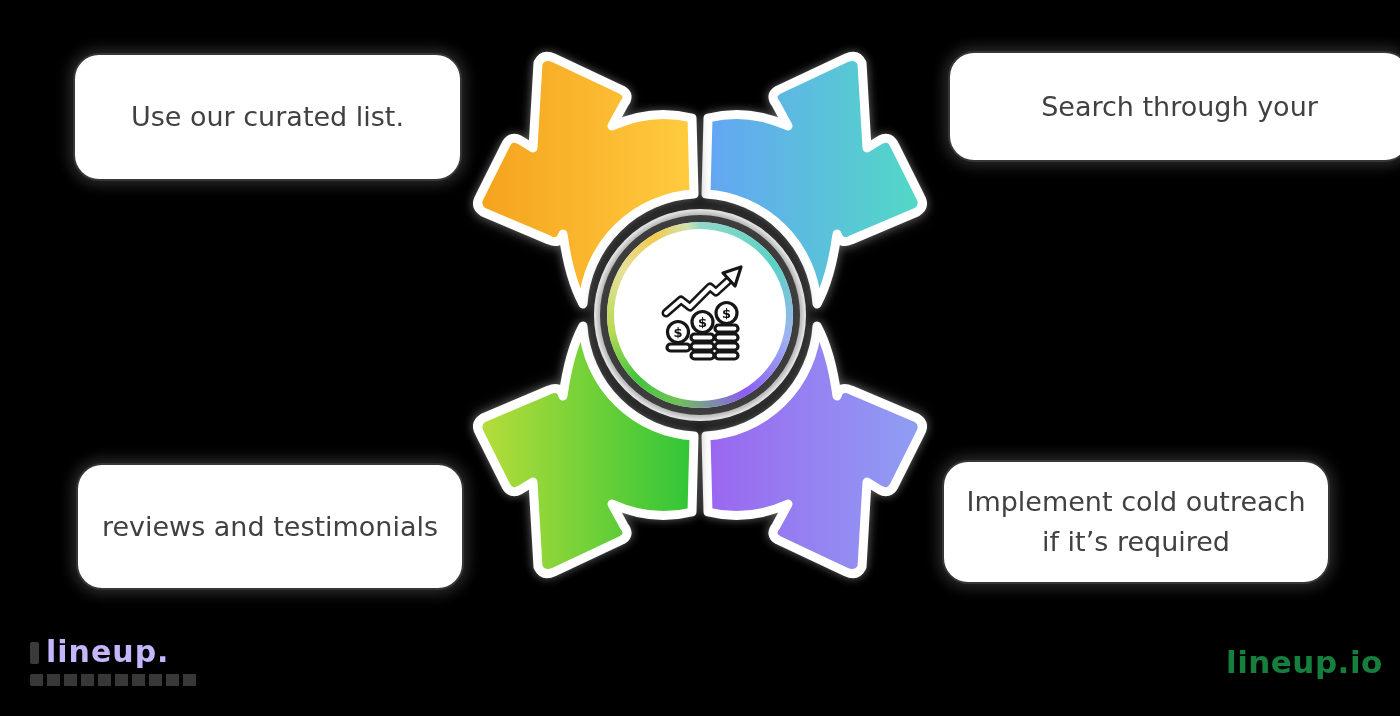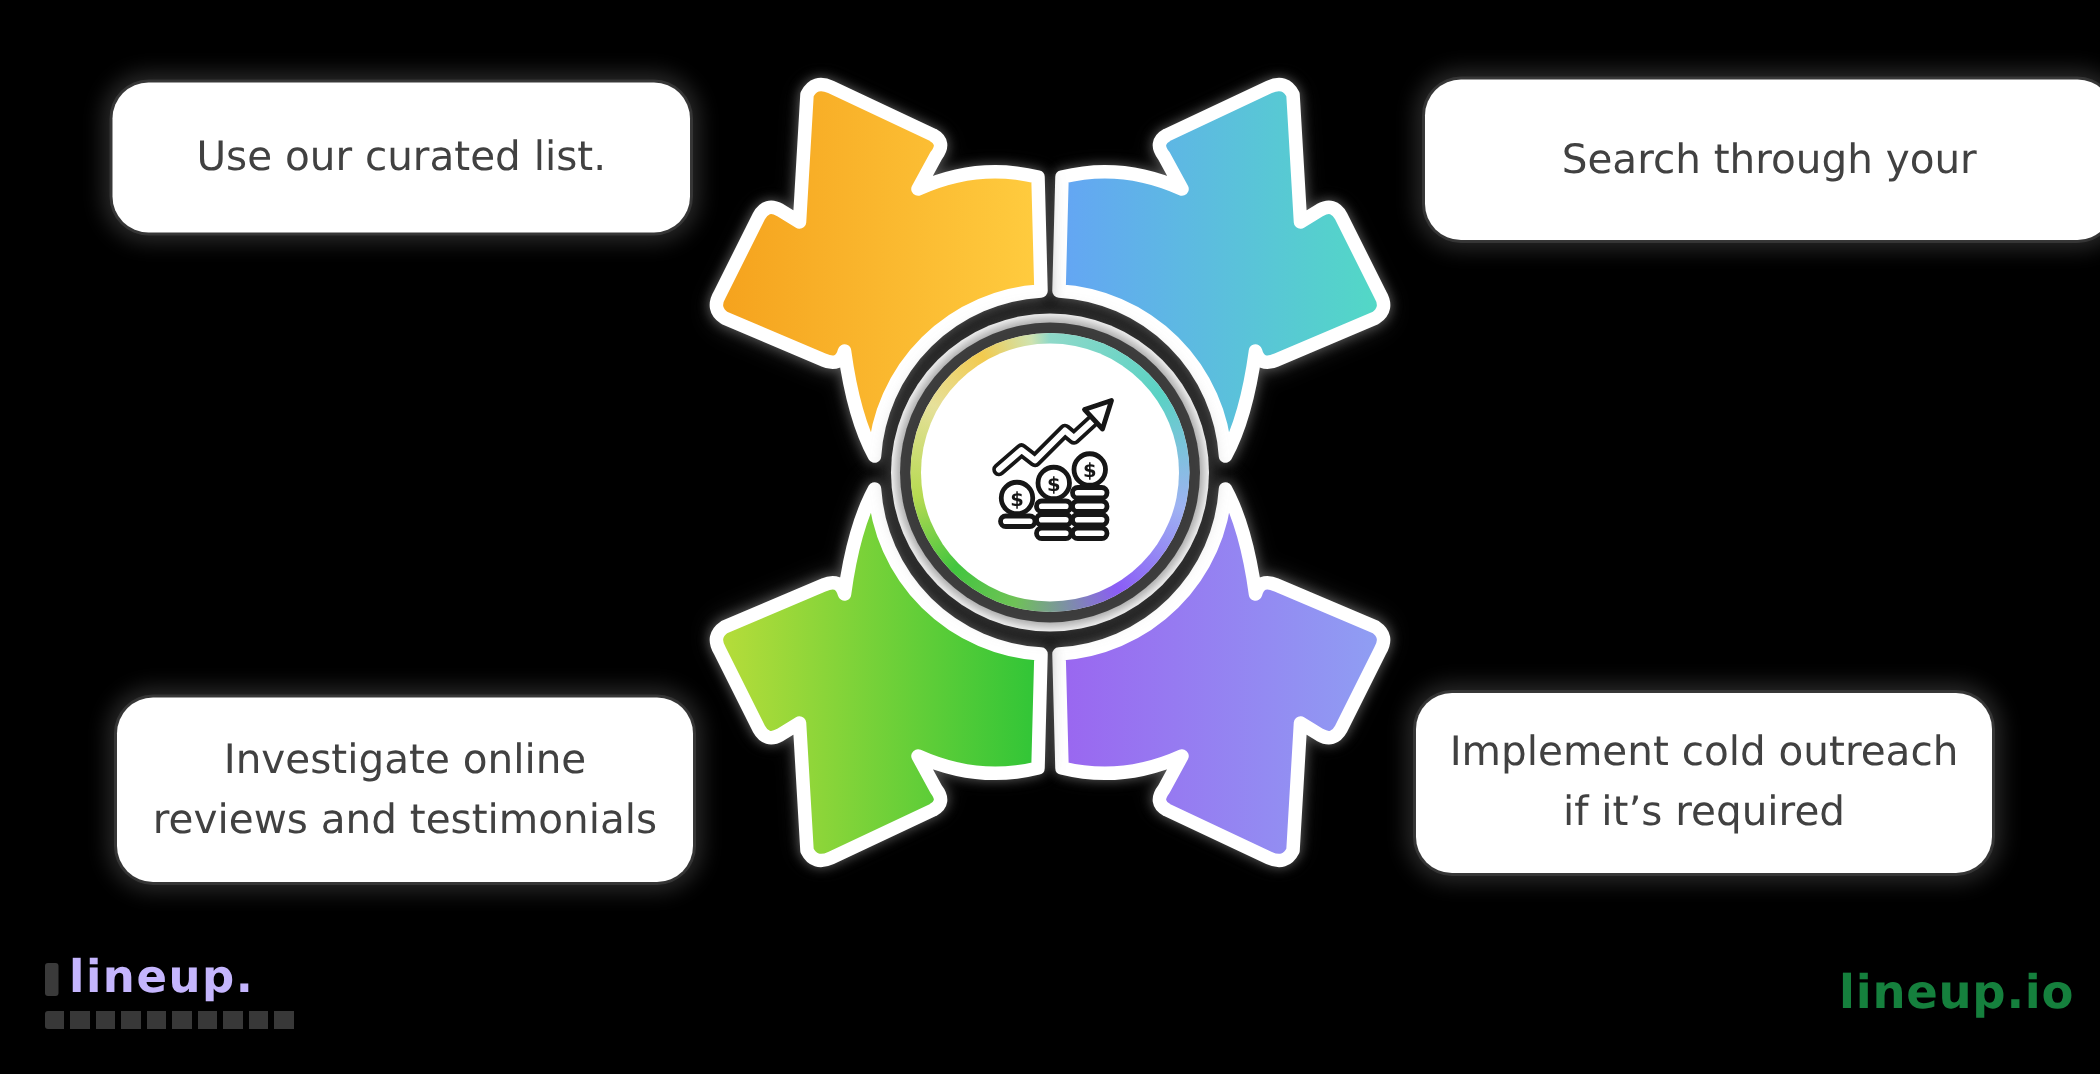--- a/index.html
+++ b/index.html
@@ -8,21 +8,21 @@
     overflow:hidden;font-family:"DejaVu Sans","Liberation Sans",sans-serif;
   }
   
   .card{
     position:absolute;background:#ffffff;border-radius:24px;
     display:flex;flex-direction:column;align-items:center;justify-content:center;
     color:#414141;font-size:27px;line-height:40px;text-align:center;
     box-shadow:0 0 0 2px rgba(160,160,160,0.18),0 0 14px 6px rgba(120,120,120,0.35);
   }
   .card span{display:block;white-space:nowrap;}
-  .card-tl{left:75px;top:55px;width:385px;height:100px;}
+  .card-tl{left:75px;top:55px;width:385px;height:124px;}
   .card-tr{left:950px;top:53px;width:459px;height:107px;}
   .card-bl{left:78px;top:465px;width:384px;height:123px;}
   .card-br{left:944px;top:462px;width:384px;height:120px;}
   
   .arrows-svg{position:absolute;left:440px;top:40px;width:520px;height:550px;}
   .qarrow{
     stroke:#ffffff;stroke-width:9;stroke-linejoin:round;
     filter:drop-shadow(0 0 4px rgba(150,150,150,0.55)) drop-shadow(0 3px 6px rgba(90,90,90,0.4));
   }
   
@@ -141,21 +141,20 @@
   </svg>
 
   <div class="card card-tl">
     <span>Use our curated list.</span>
     <span></span>
   </div>
   <div class="card card-tr">
     <span>Search through your</span>
   </div>
   <div class="card card-bl">
-    <span>Investigate online</span>
     <span>reviews and testimonials</span>
   </div>
   <div class="card card-br">
     <span>Implement cold outreach</span>
     <span>if it’s required</span>
   </div>
 
   <div class="logo-left">
     <div class="logo-mark"></div>
     <div class="logo-word">lineup.</div>

